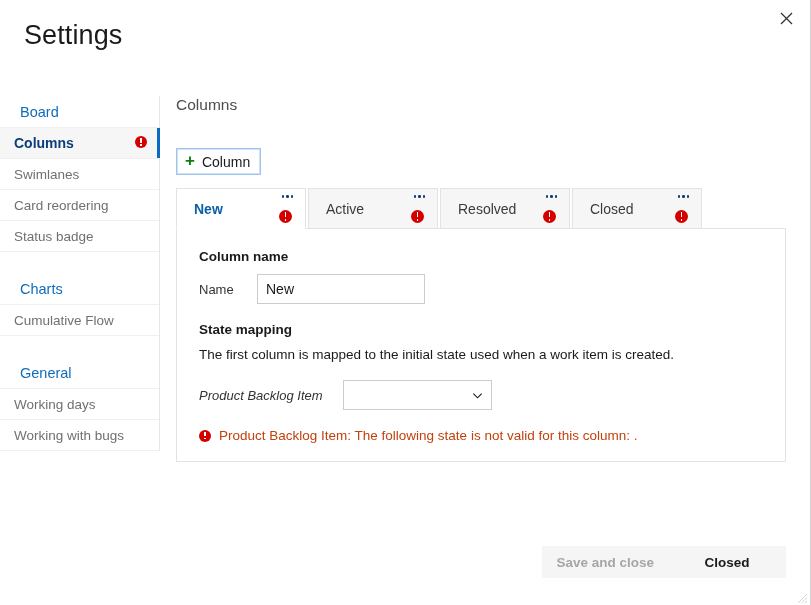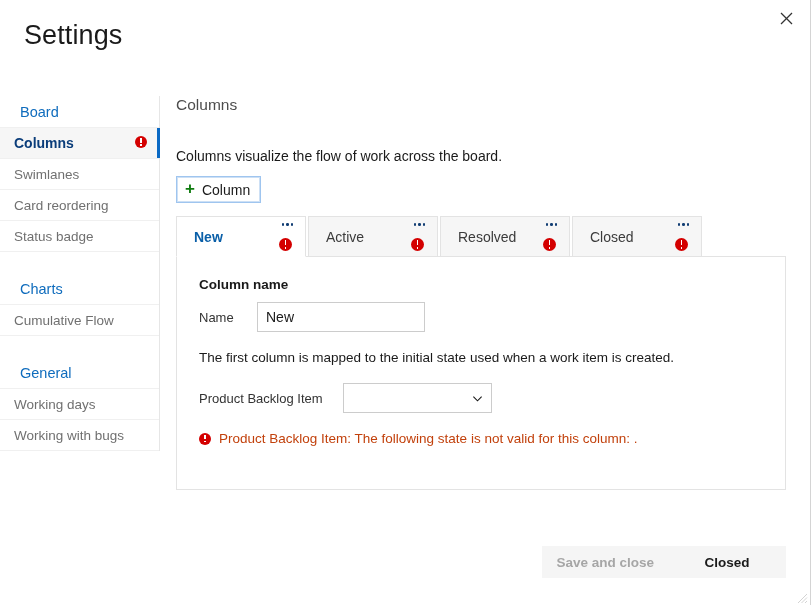--- a/index.html
+++ b/index.html
@@ -228,21 +228,21 @@
     margin-bottom: 18px;
   }
   .field-label {
     font-size: 13px;
     color: #333333;
     width: 0;
     white-space: nowrap;
     margin-right: 8px;
   }
   .field-label.name { width: 50px; }
-  .field-label.mapping { width: 136px; }
+  .field-label.mapping { width: 136px; font-style: italic; }
   #name-input {
     width: 168px;
     height: 30px;
     border: 1px solid #cccccc;
     padding: 0 8px;
     font-size: 14px;
     color: #1a1a1a;
     font-family: "Liberation Sans", sans-serif;
     background: #ffffff;
     outline: none;
@@ -362,21 +362,20 @@
       <span>Working days</span>
     </div>
     <div class="nav-item">
       <span>Working with bugs</span>
     </div>
   </nav>
 
   <div id="main">
 
     <div id="section-heading">Columns</div>
-    <div id="section-description">Columns visualize the flow of work across the board.</div>
 
     <div id="add-column-button">
       <span class="plus">+</span>
       <span>Column</span>
     </div>
 
     <div id="tab-area">
 
       <div id="tab-strip">
 
@@ -423,20 +422,21 @@
 
       <div id="tab-panel">
 
         <div class="field-group-title">Column name</div>
 
         <div class="field-row">
           <span class="field-label name">Name</span>
           <input id="name-input" type="text" value="New" style="">
         </div>
 
+        <div class="field-group-title">State mapping</div>
         <div id="state-mapping-desc">The first column is mapped to the initial state used when a work item is created.</div>
 
         <div class="field-row">
           <span class="field-label mapping">Product Backlog Item</span>
           <div class="select-wrap">
             <span class="select-value"></span>
             <svg class="chevron" viewBox="0 0 12 12" aria-hidden="true">
               <polyline points="1.5,4 6,8.5 10.5,4" fill="none" stroke="#1a1a1a" stroke-width="1.2"></polyline>
             </svg>
           </div>

